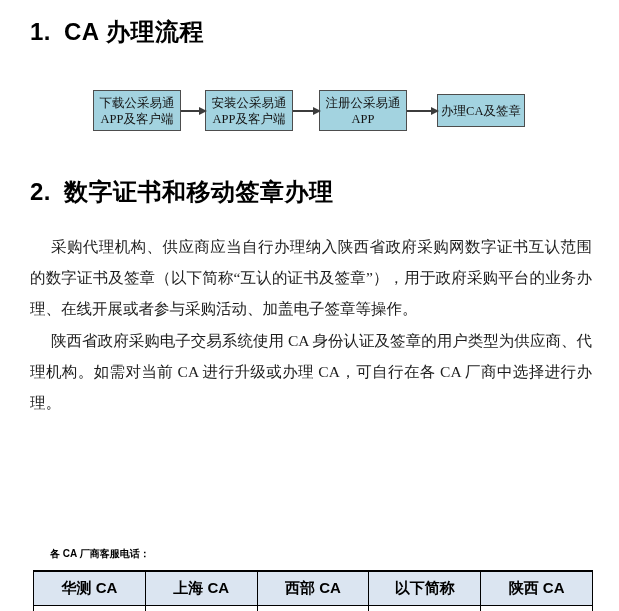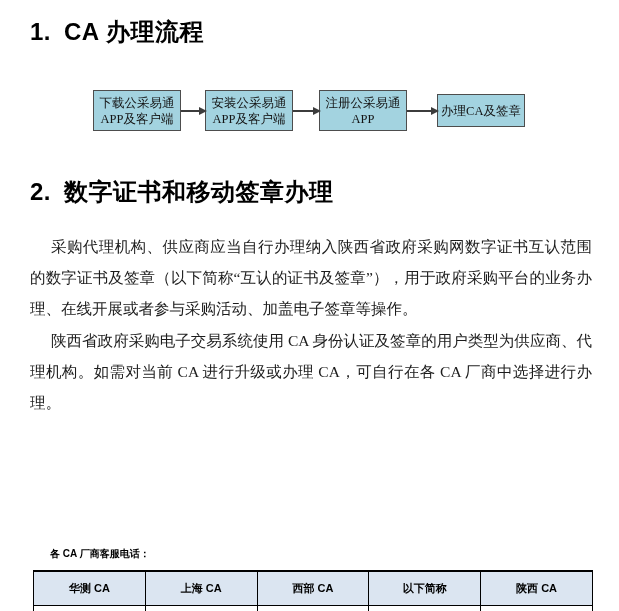--- a/index.html
+++ b/index.html
@@ -67,21 +67,21 @@
   
   table.ca {
     position:absolute; top:570px; left:33px; width:560px;
     border-collapse:collapse; table-layout:fixed;
     border:1px solid #000; border-top:2.5px solid #000;
   }
   .ca th, .ca td { border:1px solid #000; }
   .ca th {
     height:31px; background:#dbe5f1;
     font-family:"Liberation Sans", sans-serif;
-    font-size:11px; font-weight:bold; color:#000;
+    font-size:15px; font-weight:bold; color:#000;
     text-align:center; vertical-align:middle;
   }
   .ca td.stub { height:40px; background:#fff; }
 </style>
 </head>
 <body>
 
 <div class="page">
 
   <div class="heading" id="heading1">

